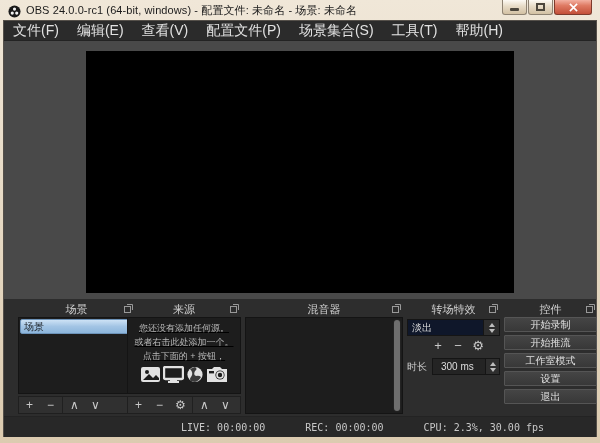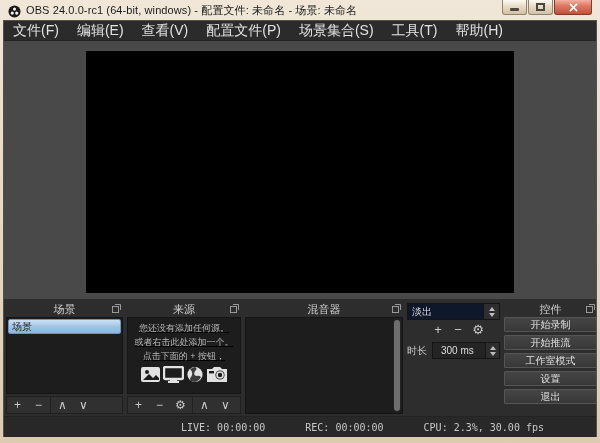--- a/index.html
+++ b/index.html
@@ -31,21 +31,21 @@
   .menubar{height:20px;background:#2b2b2b;display:flex;align-items:center;
     border-bottom:1px solid #232323;}
   .menu-item{font-size:14px;color:#e2e2e2;padding:4px 9px;line-height:19px;cursor:default;}
 
   .preview{position:relative;height:258px;background:#494949;}
   .canvas{position:absolute;left:82px;top:10px;width:428px;height:242px;background:#000;}
 
   
   .docks{position:relative;height:117px;background:#2d2d2d;}
   .panel{position:absolute;top:2px;height:113px;display:flex;flex-direction:column;}
-  .p-scenes{left:2px;width:117px;}
+  .p-scenes{left:14px;width:117px;}
   .p-sources{left:123px;width:114px;}
   .p-mixer{left:241px;width:158px;}
   .p-transitions{left:403px;width:93px;}
   .p-controls{left:500px;width:93px;}
 
   .panel-header{position:relative;height:16px;display:flex;align-items:center;justify-content:center;}
   .panel-title{font-size:11px;color:#cfcfcf;}
   .float-icon{position:absolute;right:2px;top:3px;width:9px;height:9px;opacity:.75;}
 
   .box{background:#1d1d1d;border:1px solid #141414;}
@@ -220,20 +220,27 @@
           </svg>
         </div>
         <div class="mixer-box box">
           <div class="scrollbar">
             <div class="scroll-thumb"></div>
           </div>
         </div>
       </div>
 
       <div class="panel p-transitions">
+        <div class="panel-header">
+          <span class="panel-title">转场特效</span>
+          <svg class="float-icon" viewBox="0 0 9 9">
+            <rect x="0.5" y="2.5" width="6" height="6" fill="none" stroke="#bdbdbd"></rect>
+            <path d="M3 0.5 H8.5 V6" fill="none" stroke="#bdbdbd"></path>
+          </svg>
+        </div>
         <div class="combo">
           <span class="combo-text">淡出</span>
           <span class="combo-arrows">
             <span class="arr-up"></span>
             <span class="arr-down"></span>
           </span>
         </div>
         <div class="trans-toolbar">
           <button class="tb-btn">+</button>
           <button class="tb-btn">−</button>

